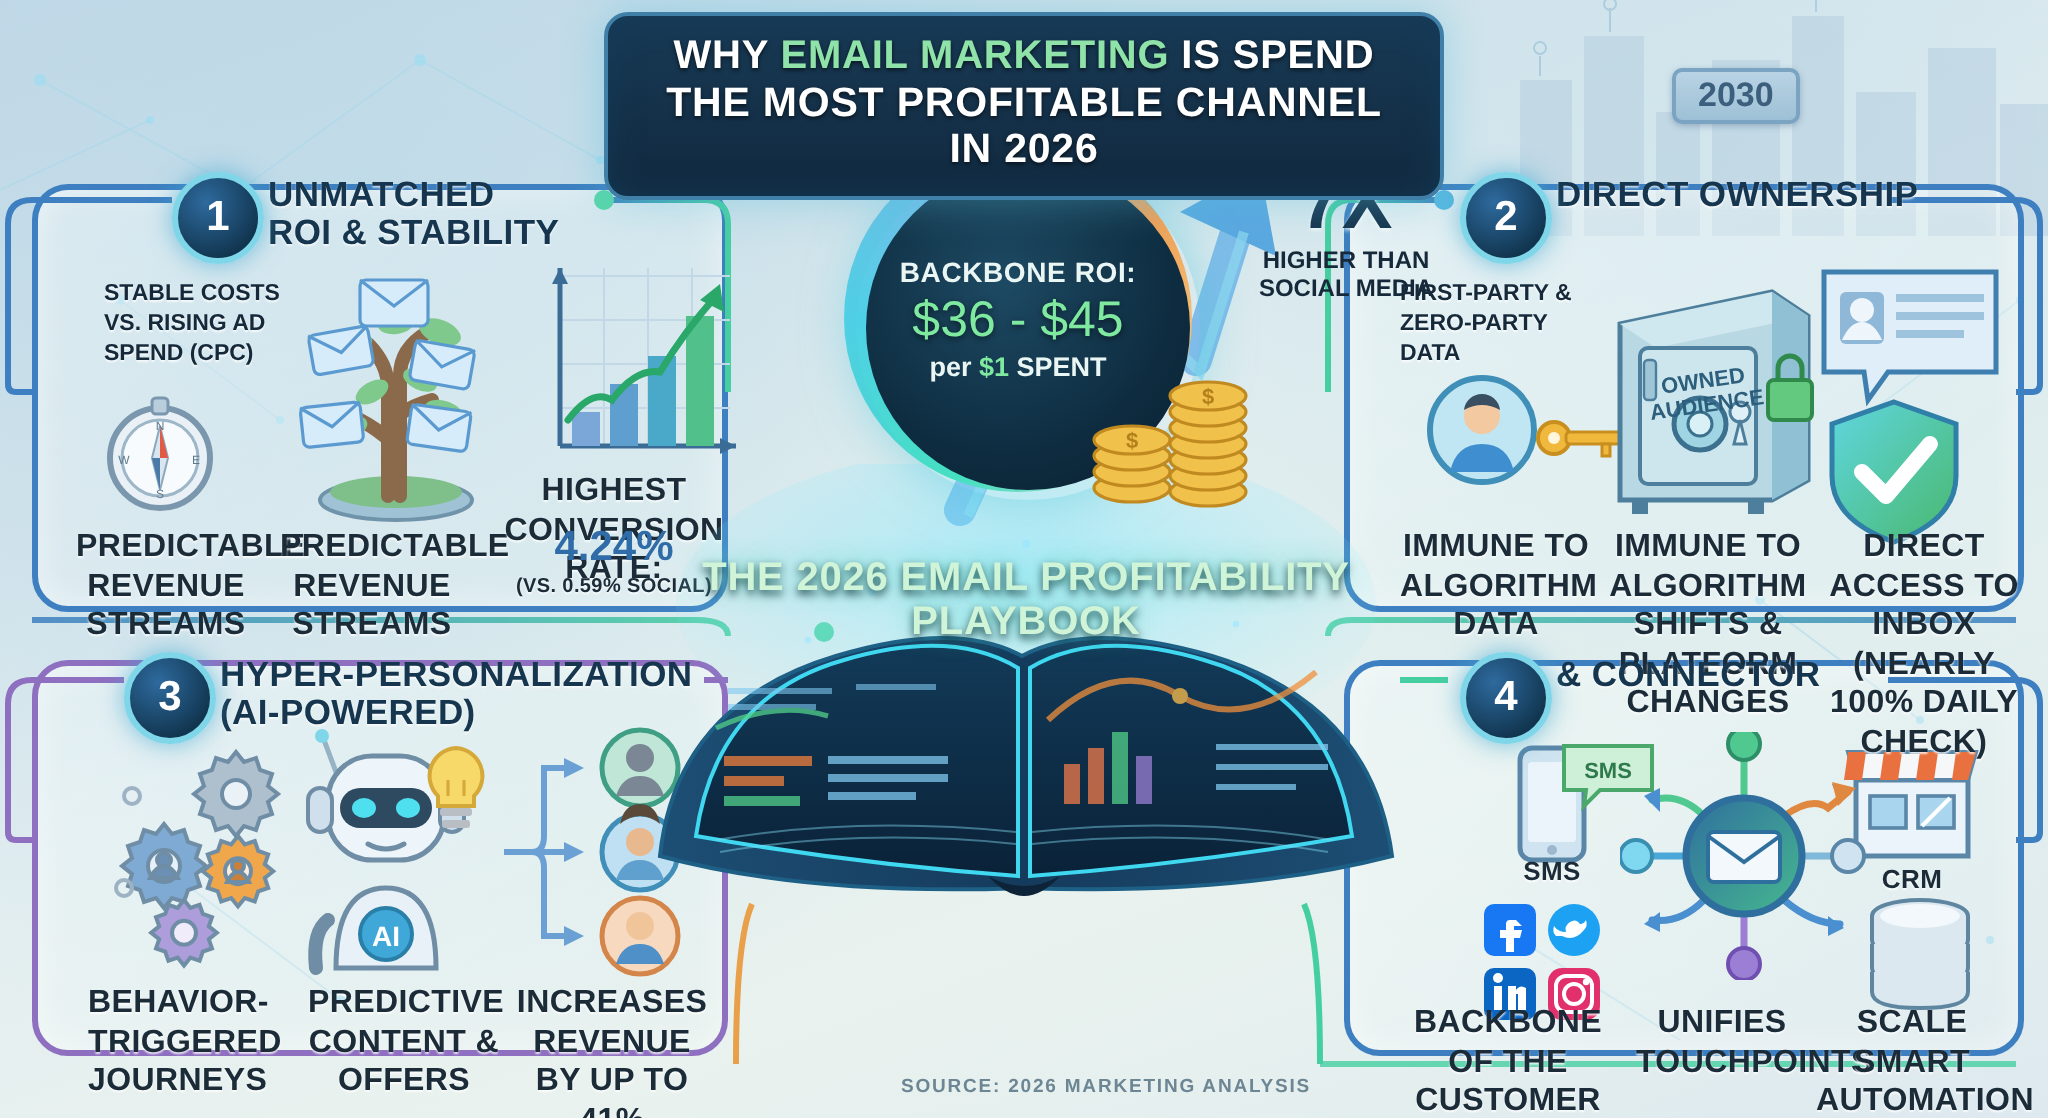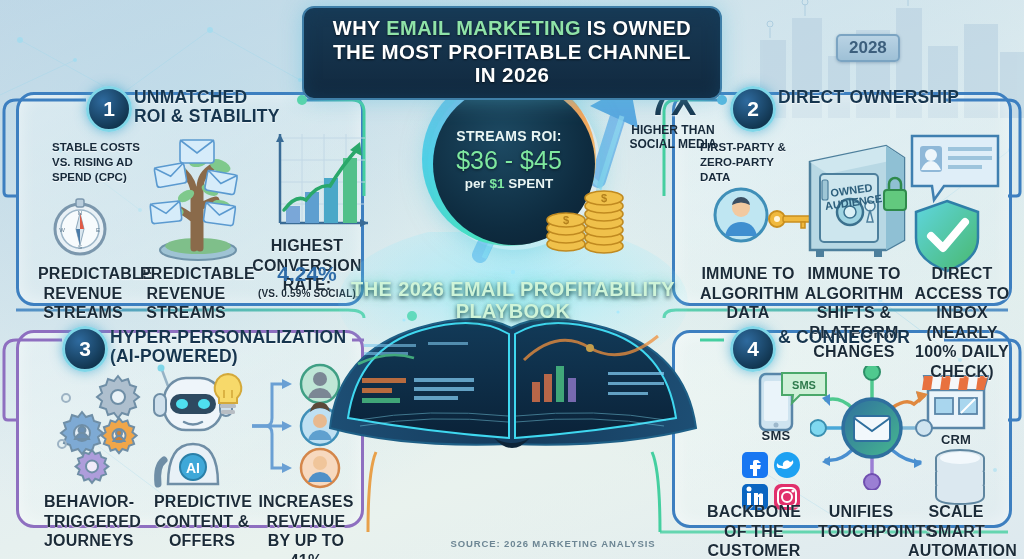--- a/index.html
+++ b/index.html
@@ -222,25 +222,25 @@
     <path d="M16 310 H348 Q364 310 364 318" fill="none" stroke="url(#gtl)" stroke-width="3" opacity=".85"></path>
     <path d="M1008 310 H676 Q664 310 664 318" fill="none" stroke="url(#gtr)" stroke-width="3" opacity=".85"></path>
     <circle cx="412" cy="316" r="5" fill="#58d6a8"></circle>
     <path d="M16 532 H368" fill="none" stroke="url(#gbl)" stroke-width="3" opacity=".8"></path>
     <path d="M1008 532 H660" fill="none" stroke="#45cfa0" stroke-width="3" opacity=".8"></path>
     <path d="M368 532 Q368 470 376 452" fill="none" stroke="#e8a04a" stroke-width="3"></path>
     <path d="M660 532 Q660 470 652 452" fill="none" stroke="#45cfa0" stroke-width="3"></path>
   </svg>
 
   <div class="title-bar">
-    <div class="title-l1"><span>WHY </span><span class="hl">EMAIL MARKETING</span><span> IS OWNED</span></div>
+    <div class="title-l1"><span>WHY </span><span class="hl">EMAIL MARKETING</span><span> IS SPEND</span></div>
     <div class="title-l2">THE MOST PROFITABLE CHANNEL IN 2026</div>
   </div>
 
-  <div class="sign">2028</div>
+  <div class="sign">2030</div>
 
   <div class="panel p1"></div>
   <div class="badge b1">1</div>
   <div class="sec-head h1">
     <div>UNMATCHED</div>
     <div>ROI &amp; STABILITY</div>
   </div>
   <div class="side-note" style="left:52px;top:140px;width:104px;">STABLE COSTS VS. RISING AD SPEND (CPC)</div>
 
   <svg class="ic" style="left:48px;top:195px;width:64px;height:64px;" viewBox="0 0 64 64">
@@ -611,21 +611,21 @@
         <ellipse cx="64" cy="36" rx="19" ry="7"></ellipse>
       </g>
     </g>
     <text x="26" y="62" font-size="11" font-weight="bold" fill="#b3801c" text-anchor="middle">$</text>
     <text x="64" y="40" font-size="11" font-weight="bold" fill="#b3801c" text-anchor="middle">$</text>
   </svg>
 
   <div class="roi-ring"></div>
   <div class="roi-disc"></div>
   <div class="roi-text">
-    <div class="roi-l1">STREAMS ROI:</div>
+    <div class="roi-l1">BACKBONE ROI:</div>
     <div class="roi-l2">$36 - $45</div>
     <div class="roi-l3"><span>per </span><em>$1</em><span> SPENT</span></div>
   </div>
 
   <div class="sevenx">
     <div class="big">7X</div>
     <div class="sub">HIGHER THAN SOCIAL MEDIA</div>
   </div>
 
   <div class="book-wrap">

